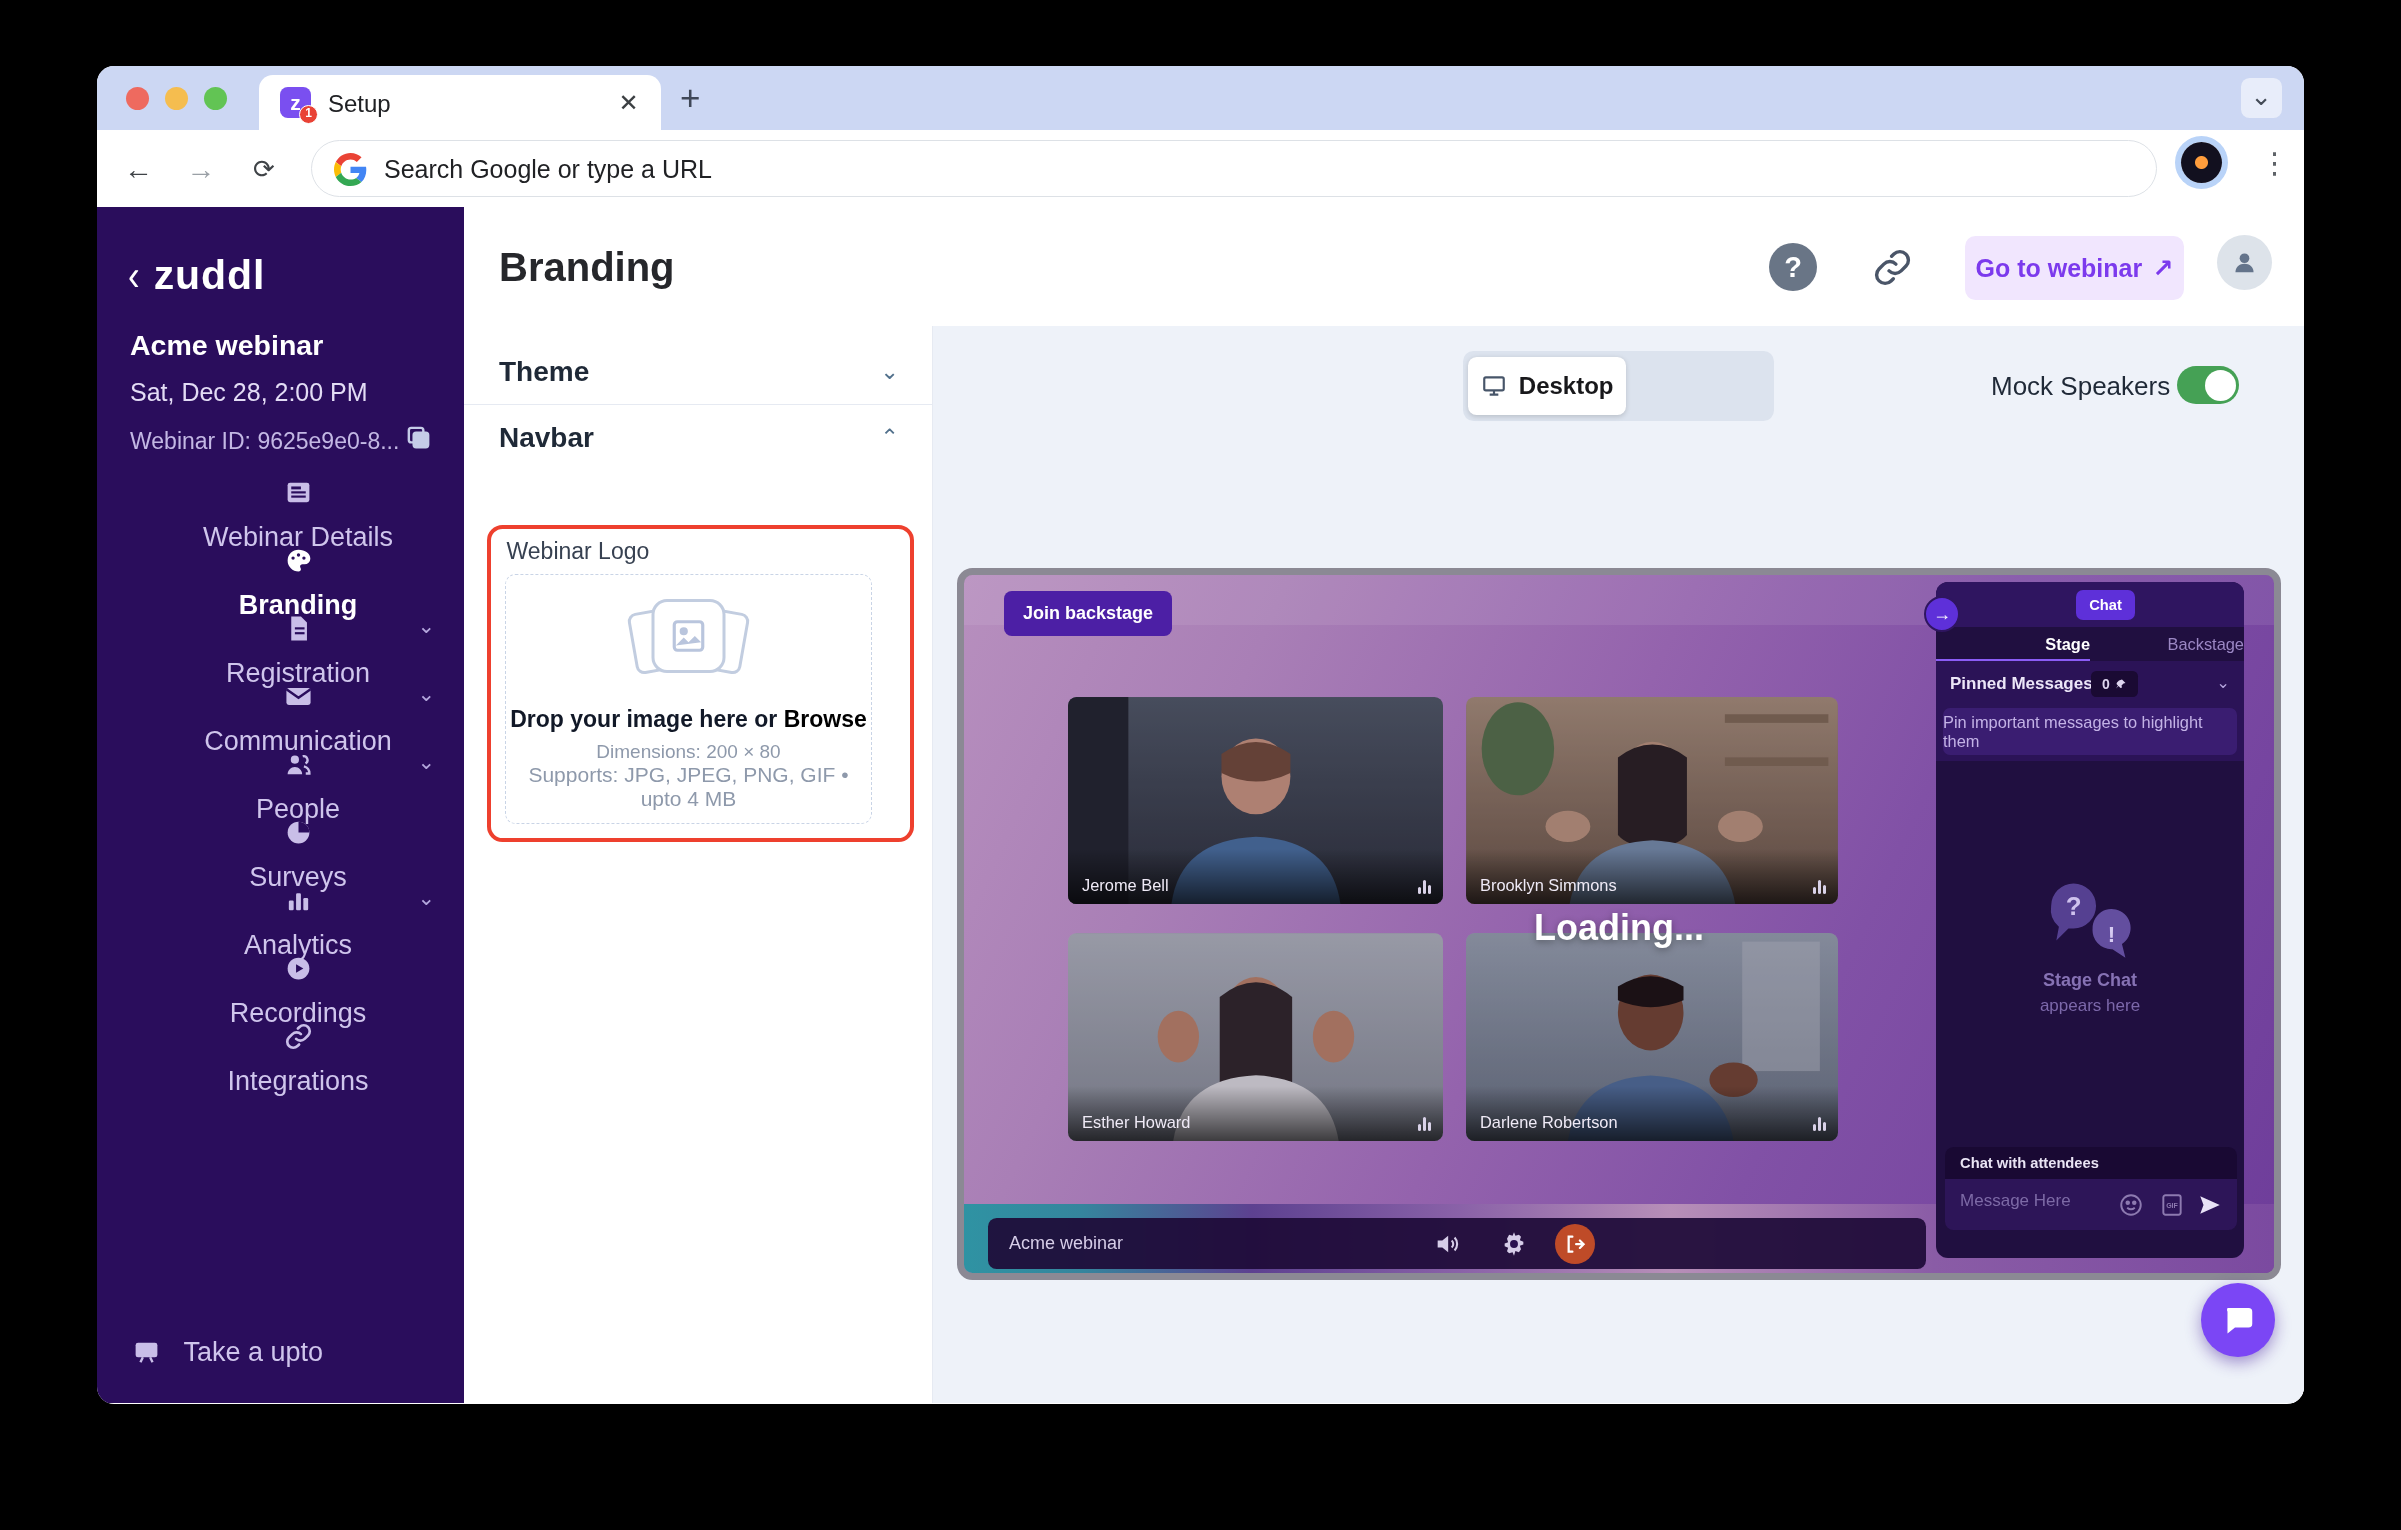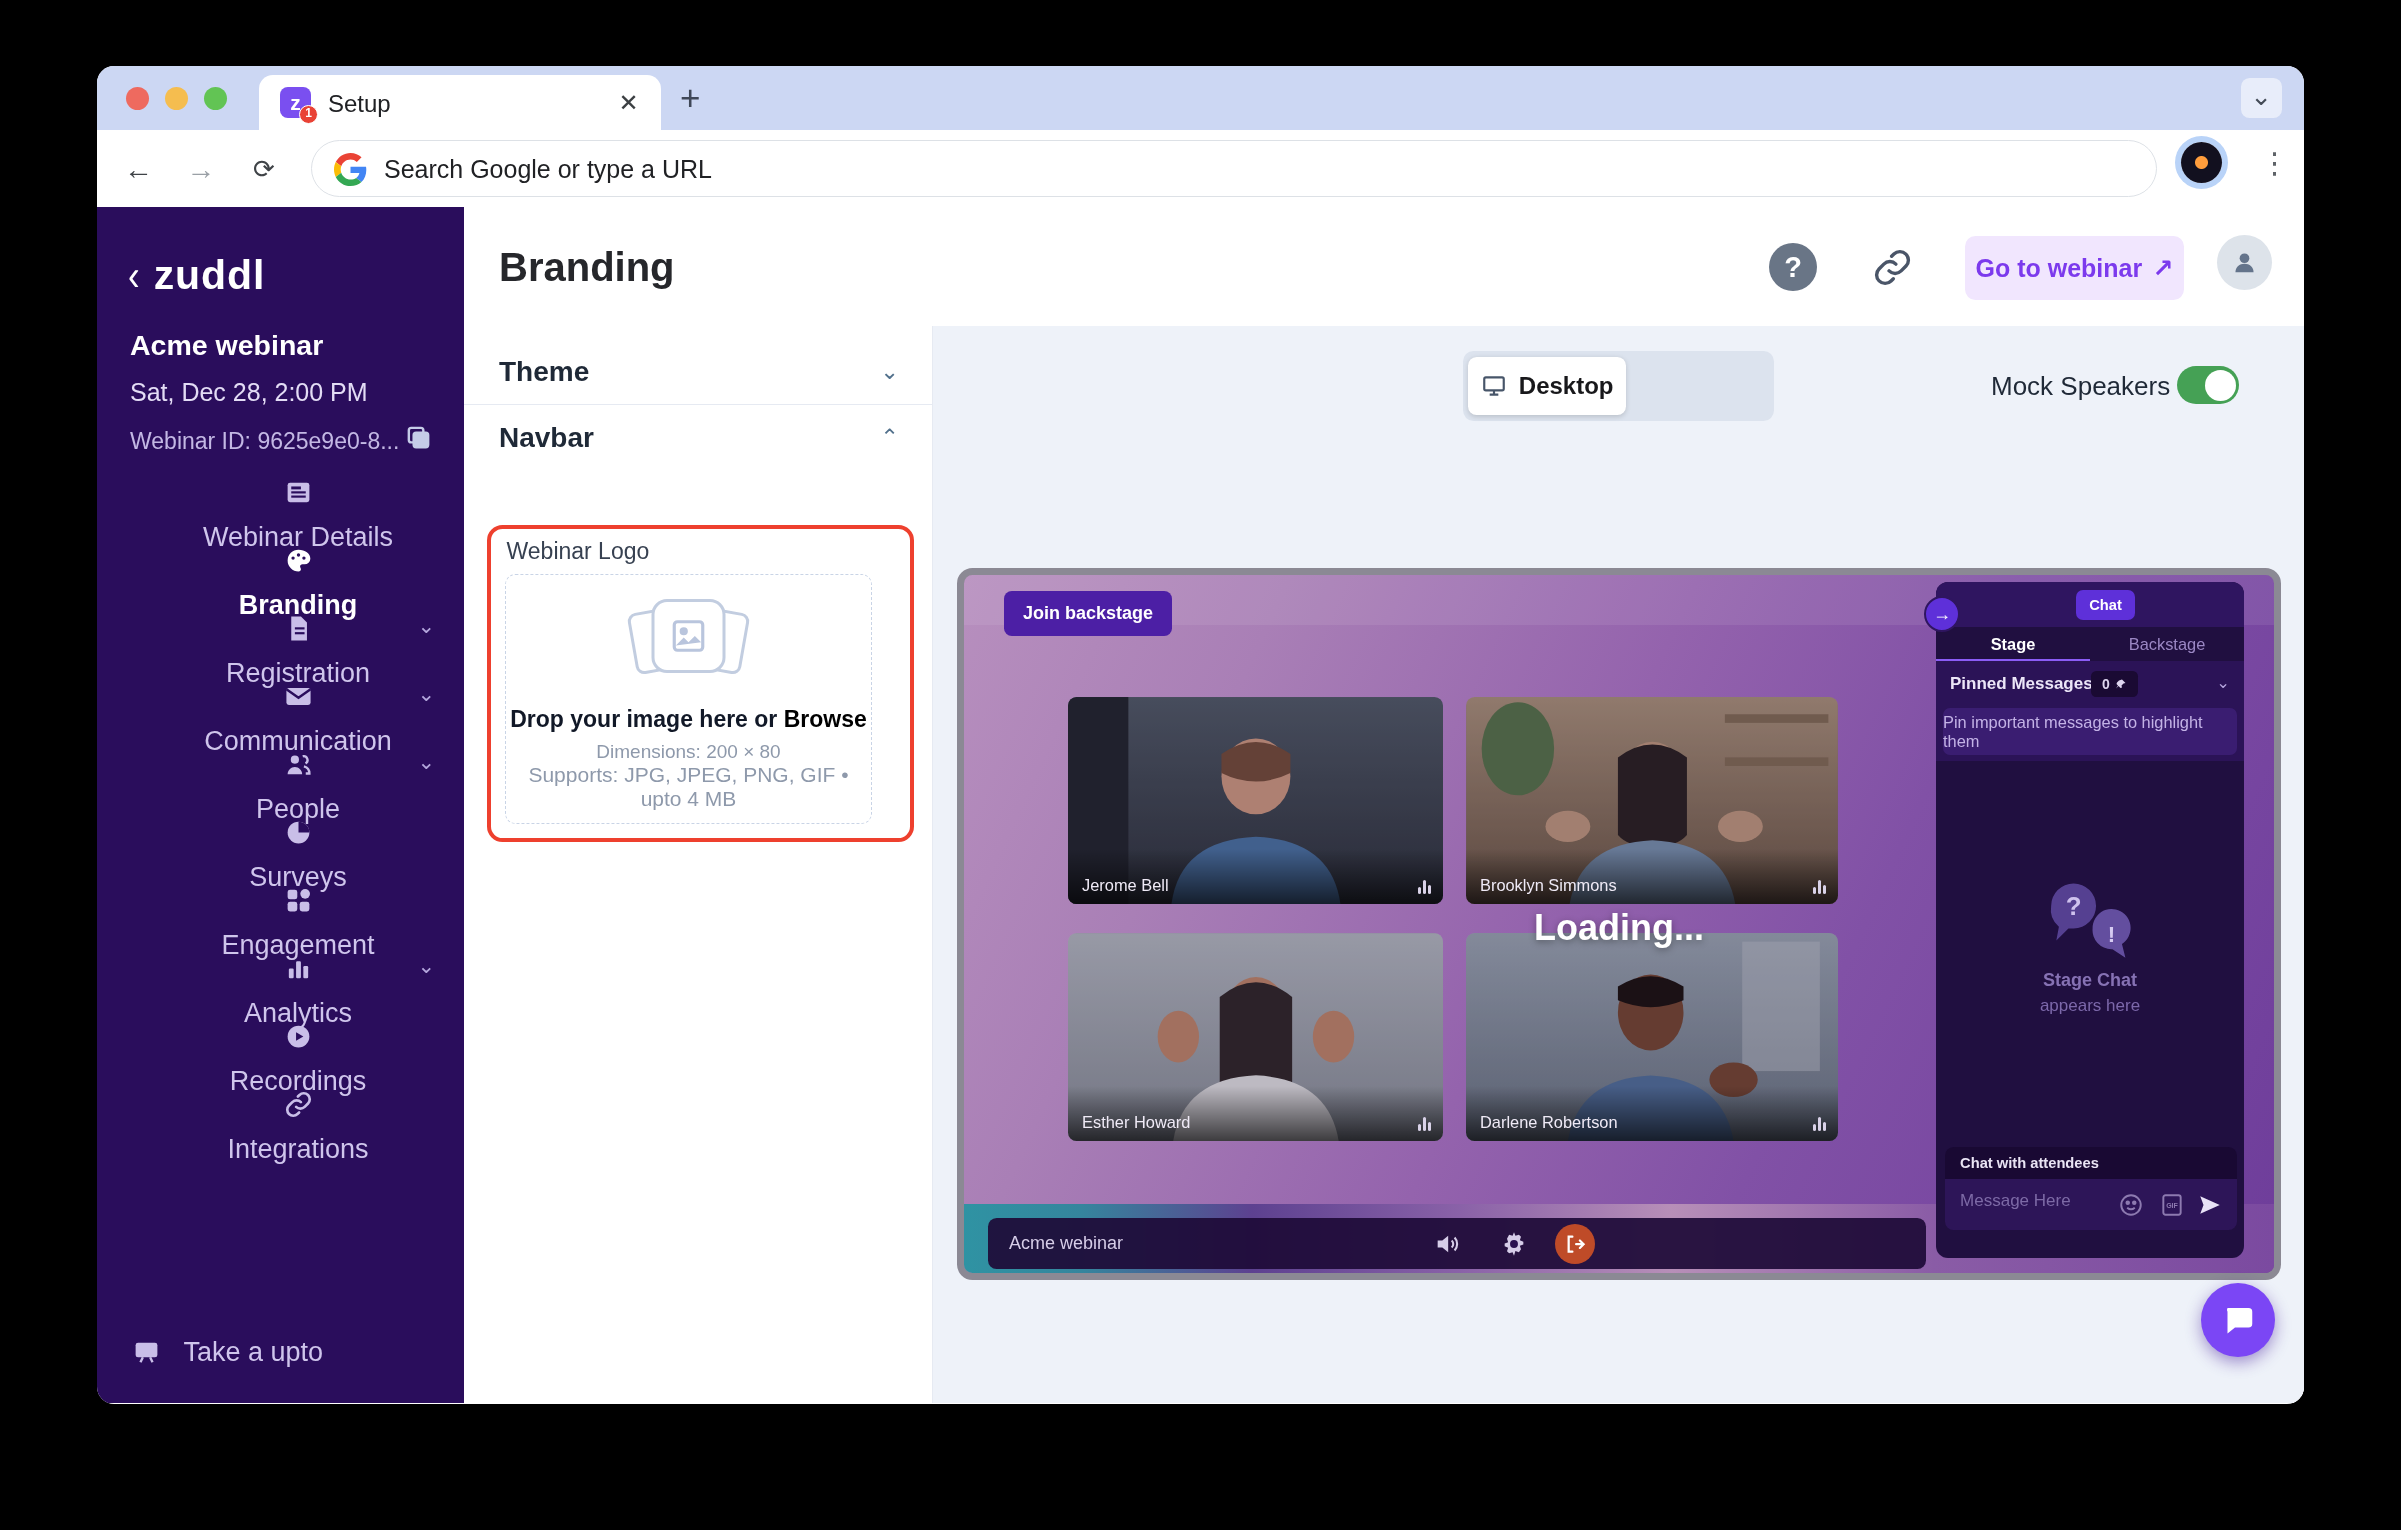--- a/index.html
+++ b/index.html
@@ -134,21 +134,21 @@
 
   
   .chatpanel { position:absolute; left:972px; top:7px; width:308px; height:676px; }
   .cp-bg { position:absolute; inset:0; background:#200f40; border-radius:12px; }
   .cp-head { position:absolute; left:0; top:0; width:100%; height:45px; background:#2f1560; border-radius:12px 12px 0 0; }
   .chatpill { position:absolute; left:140px; top:7.8px; width:59px; height:30px; border-radius:7px; background:#5e30d9;
               color:#fff; font-size:14.7px; font-weight:600; text-align:center; line-height:30px; }
   .cp-arrow { position:absolute; left:-12px; top:14px; width:36px; height:36px; border-radius:50%; background:#5e30d9;
               border:2.6px solid #2f1560; color:#fff; font-size:18px; text-align:center; line-height:32px; }
   .cp-tabs { position:absolute; left:0; top:45px; width:100%; height:35px; display:flex; }
-  .cp-tab { flex:1; text-align:center; font-size:16.4px; line-height:35px; color:#9b87c4; }
+  .cp-tab { flex:1; text-align:right; font-size:16.4px; line-height:35px; color:#9b87c4; }
   .cp-tab.on { color:#fff; font-weight:600; }
   .cp-underline { position:absolute; left:0; top:77px; width:154px; height:2.6px; background:#8b5cf6; }
   .pinned { position:absolute; left:0; top:79px; width:100%; height:100px; background:#2b1357; }
   .pin-row { position:absolute; left:14px; top:10.4px; width:280px; height:28px; }
   .pin-lbl { position:absolute; left:0; top:2.6px; font-size:17px; font-weight:700; color:#ece6f8; }
   .pin-badge { position:absolute; left:141px; top:0; width:47px; height:26px; border-radius:5.2px; background:#1a0a33;
                color:#ded6ef; font-size:14px; font-weight:700; display:flex; align-items:center; justify-content:center; gap:5.2px; }
   .pin-chev { position:absolute; right:0; top:1.7px; font-size:16.4px; color:#b5a5dd; }
   .pin-hint { position:absolute; left:7px; top:47px; width:294px; height:47px; border-radius:7px; background:#3a1d71;
               color:#c3b2e6; font-size:16.4px; display:flex; align-items:center; justify-content:center; }
@@ -268,29 +268,20 @@
               </svg>
           <span>People</span>
           <span class="chev">⌄</span>
         </div>
         <div class="mi">
           <svg width="29" height="29" viewBox="0 0 24 24" fill="#c9bee8">
                 <circle cx="12" cy="12" r="9"></circle>
                 <path d="M12 12V3a9 9 0 019 9z" fill="#2a0d5c"></path>
               </svg>
           <span>Surveys</span>
-        </div>
-        <div class="mi">
-          <svg width="29" height="29" viewBox="0 0 24 24" fill="#c9bee8">
-                <rect x="3" y="3" width="8" height="8" rx="2"></rect>
-                <circle cx="17.5" cy="6.5" r="4"></circle>
-                <rect x="3" y="13" width="8" height="8" rx="2"></rect>
-                <rect x="13" y="13" width="8" height="8" rx="2"></rect>
-              </svg>
-          <span>Engagement</span>
         </div>
         <div class="mi">
           <svg width="29" height="29" viewBox="0 0 24 24" fill="#c9bee8">
                 <rect x="4" y="12" width="4" height="8" rx="1"></rect>
                 <rect x="10" y="6" width="4" height="14" rx="1"></rect>
                 <rect x="16" y="10" width="4" height="10" rx="1"></rect>
               </svg>
           <span>Analytics</span>
           <span class="chev">⌄</span>
         </div>

